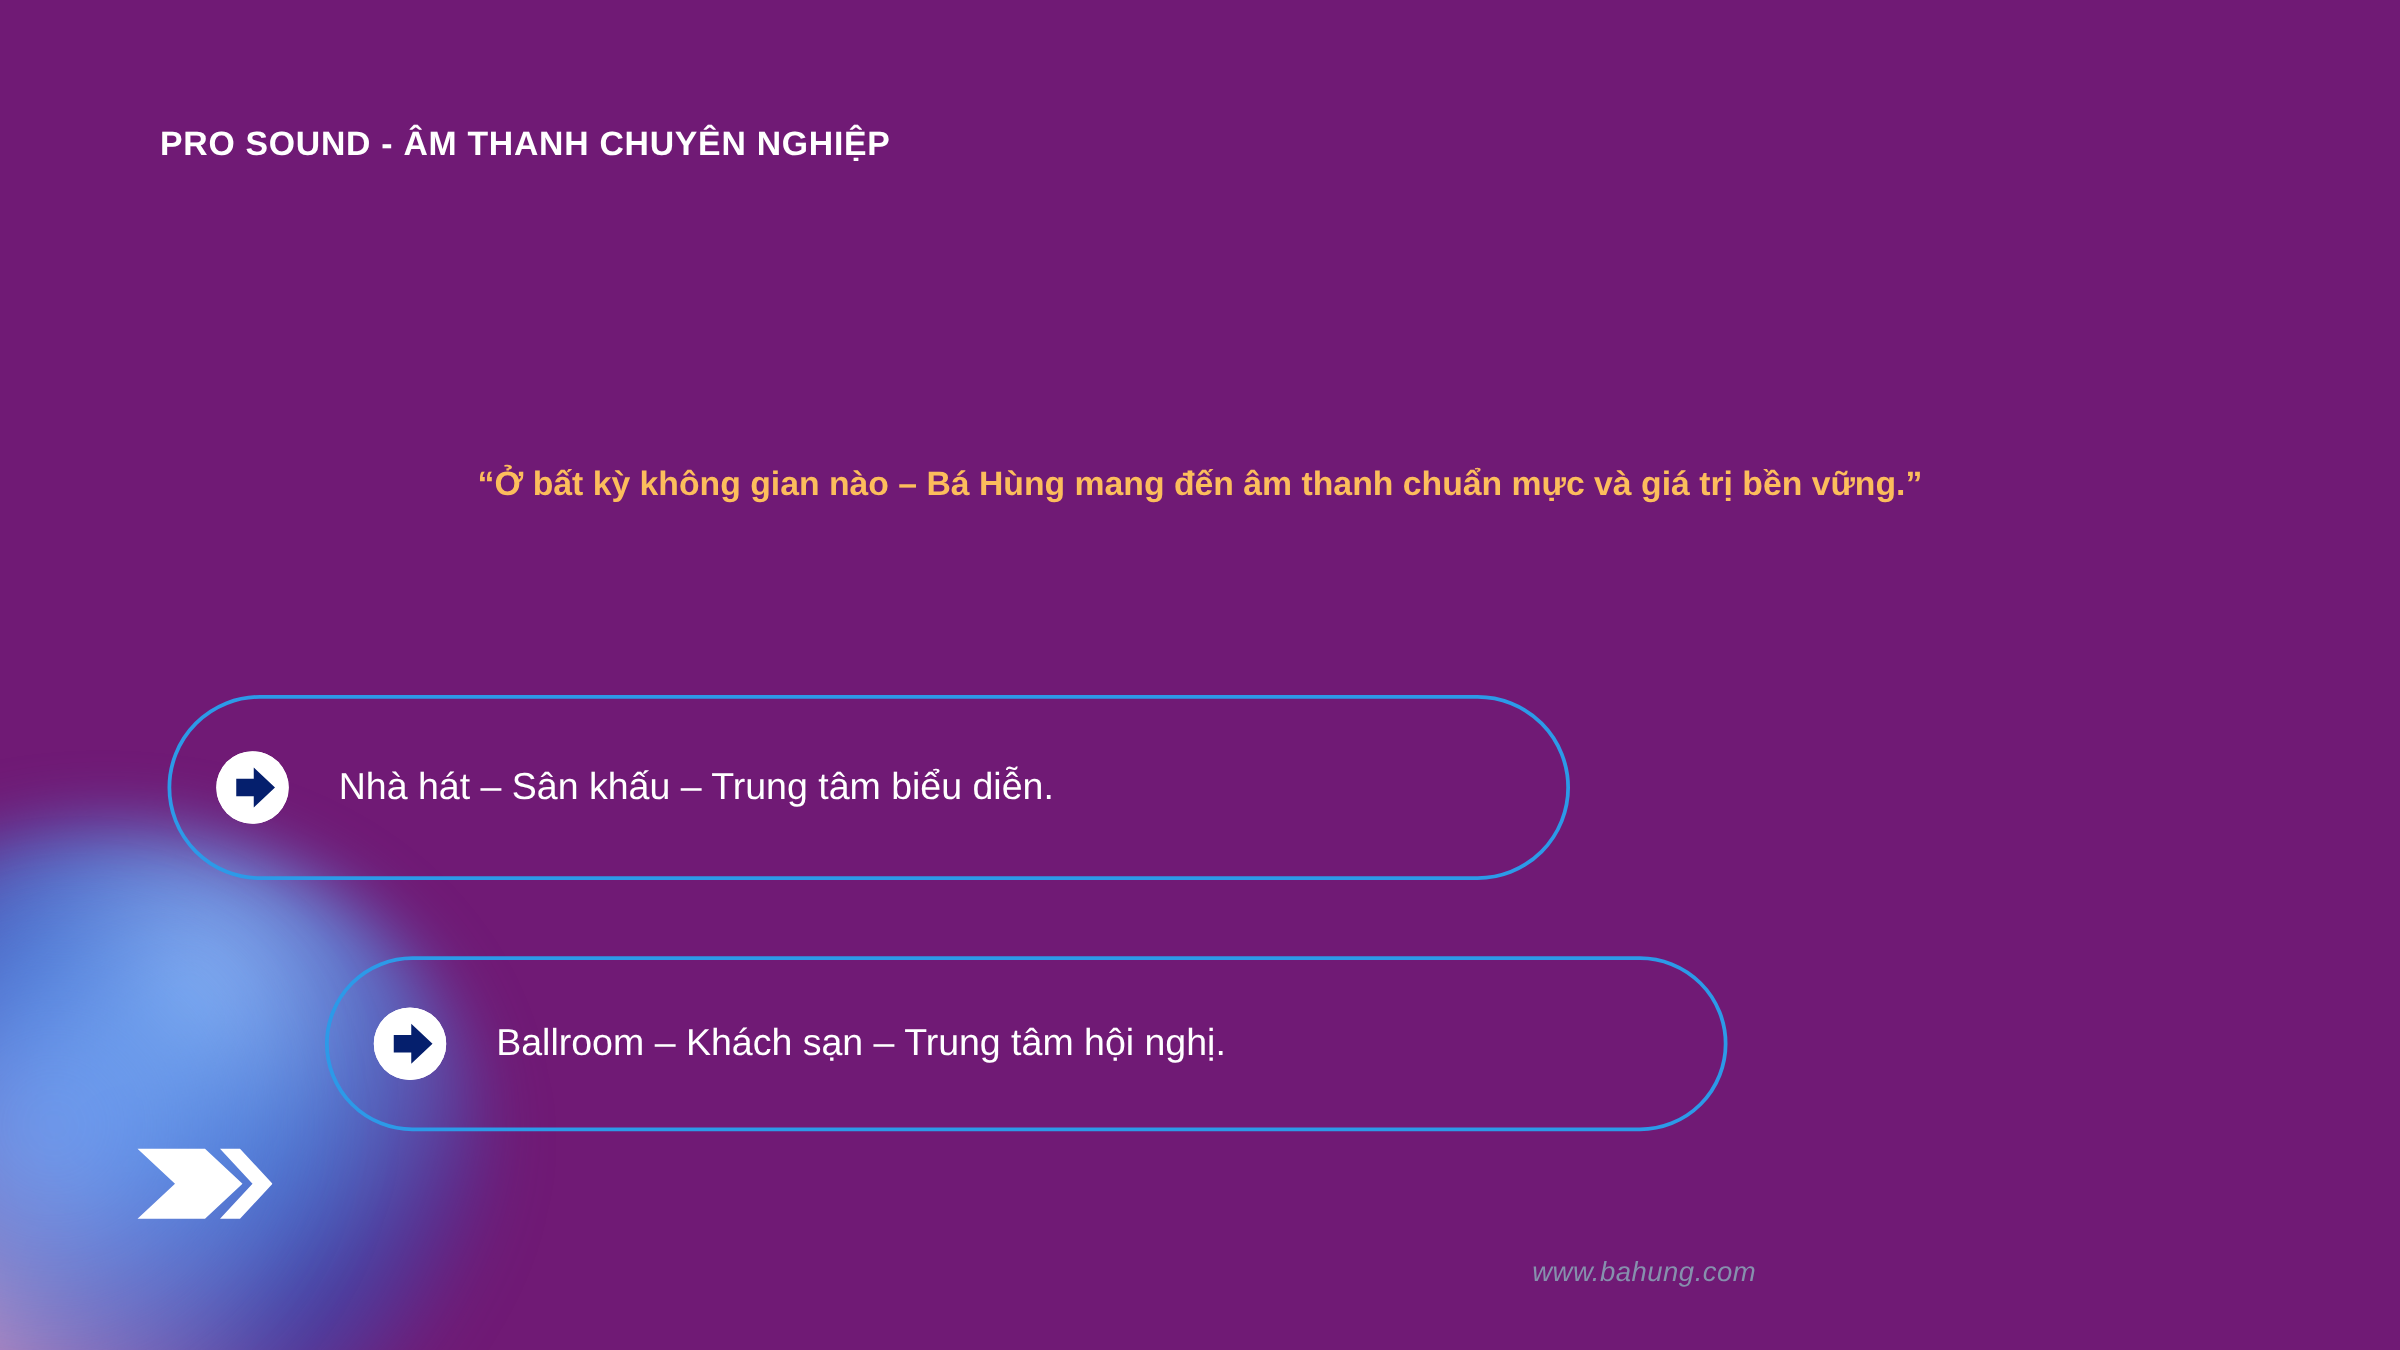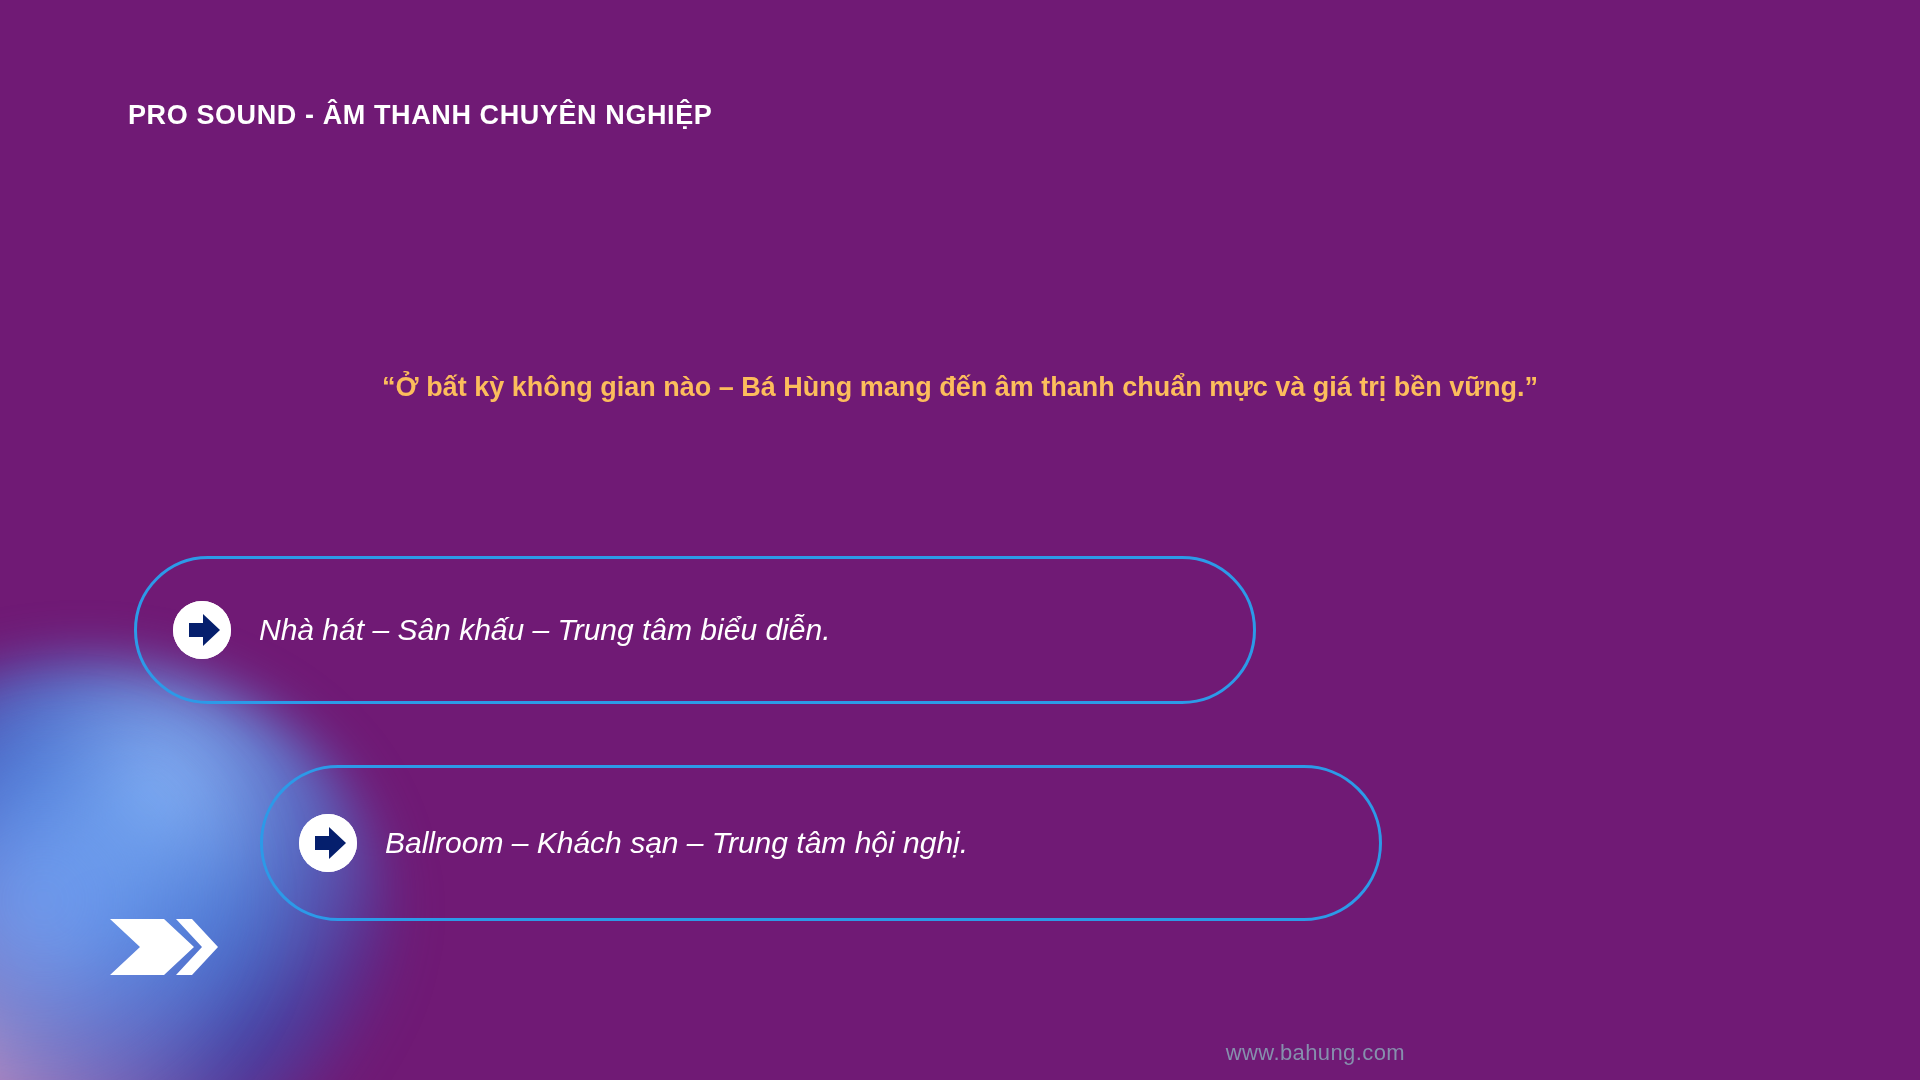--- a/index.html
+++ b/index.html
@@ -80,60 +80,60 @@
   
   .pill {
     position:absolute;
     display:flex;
     align-items:center;
     border:3px solid #2c9ae8;
     border-radius:999px;
     background:transparent;
   }
   .pill.one  { left:134px; top:556px;  width:1122px; height:148px; }
-  .pill.two  { left:260px; top:765px;  width:1122px; height:156px; }
+  .pill.two  { left:260px; top:765px;  width:1122px; height:140px; }
 
   .pill-icon {
     flex:0 0 auto;
     margin-left:36px;
     width:58px; height:58px;
     border-radius:50%;
     background:#ffffff;
     display:flex;
     align-items:center;
     justify-content:center;
   }
   .pill-icon svg { display:block; }
 
   .pill-text {
-    margin-left:28px;
+    margin-left:40px;
     color:#ffffff;
     font-size:30px;
     line-height:1.46;
     white-space:nowrap;
-    font-style:italic;
   }
   .pill-text span { display:block; }
 
   
   .chevrons {
     position:absolute;
     left:108px; top:915px;
     display:flex;
     align-items:center;
     gap:8px;
   }
 
   
   .footer-url {
     position:absolute;
-    right:515px; top:1040px;
+    right:515px; top:1005px;
     font-size:22px;
     color:#8690ad;
     letter-spacing:0.4px;
+    font-style:italic;
   }
 </style>
 </head>
 <body>
 
 <div id="slide">
 
   <div class="blob"></div>
   <div class="blob2"></div>
 

